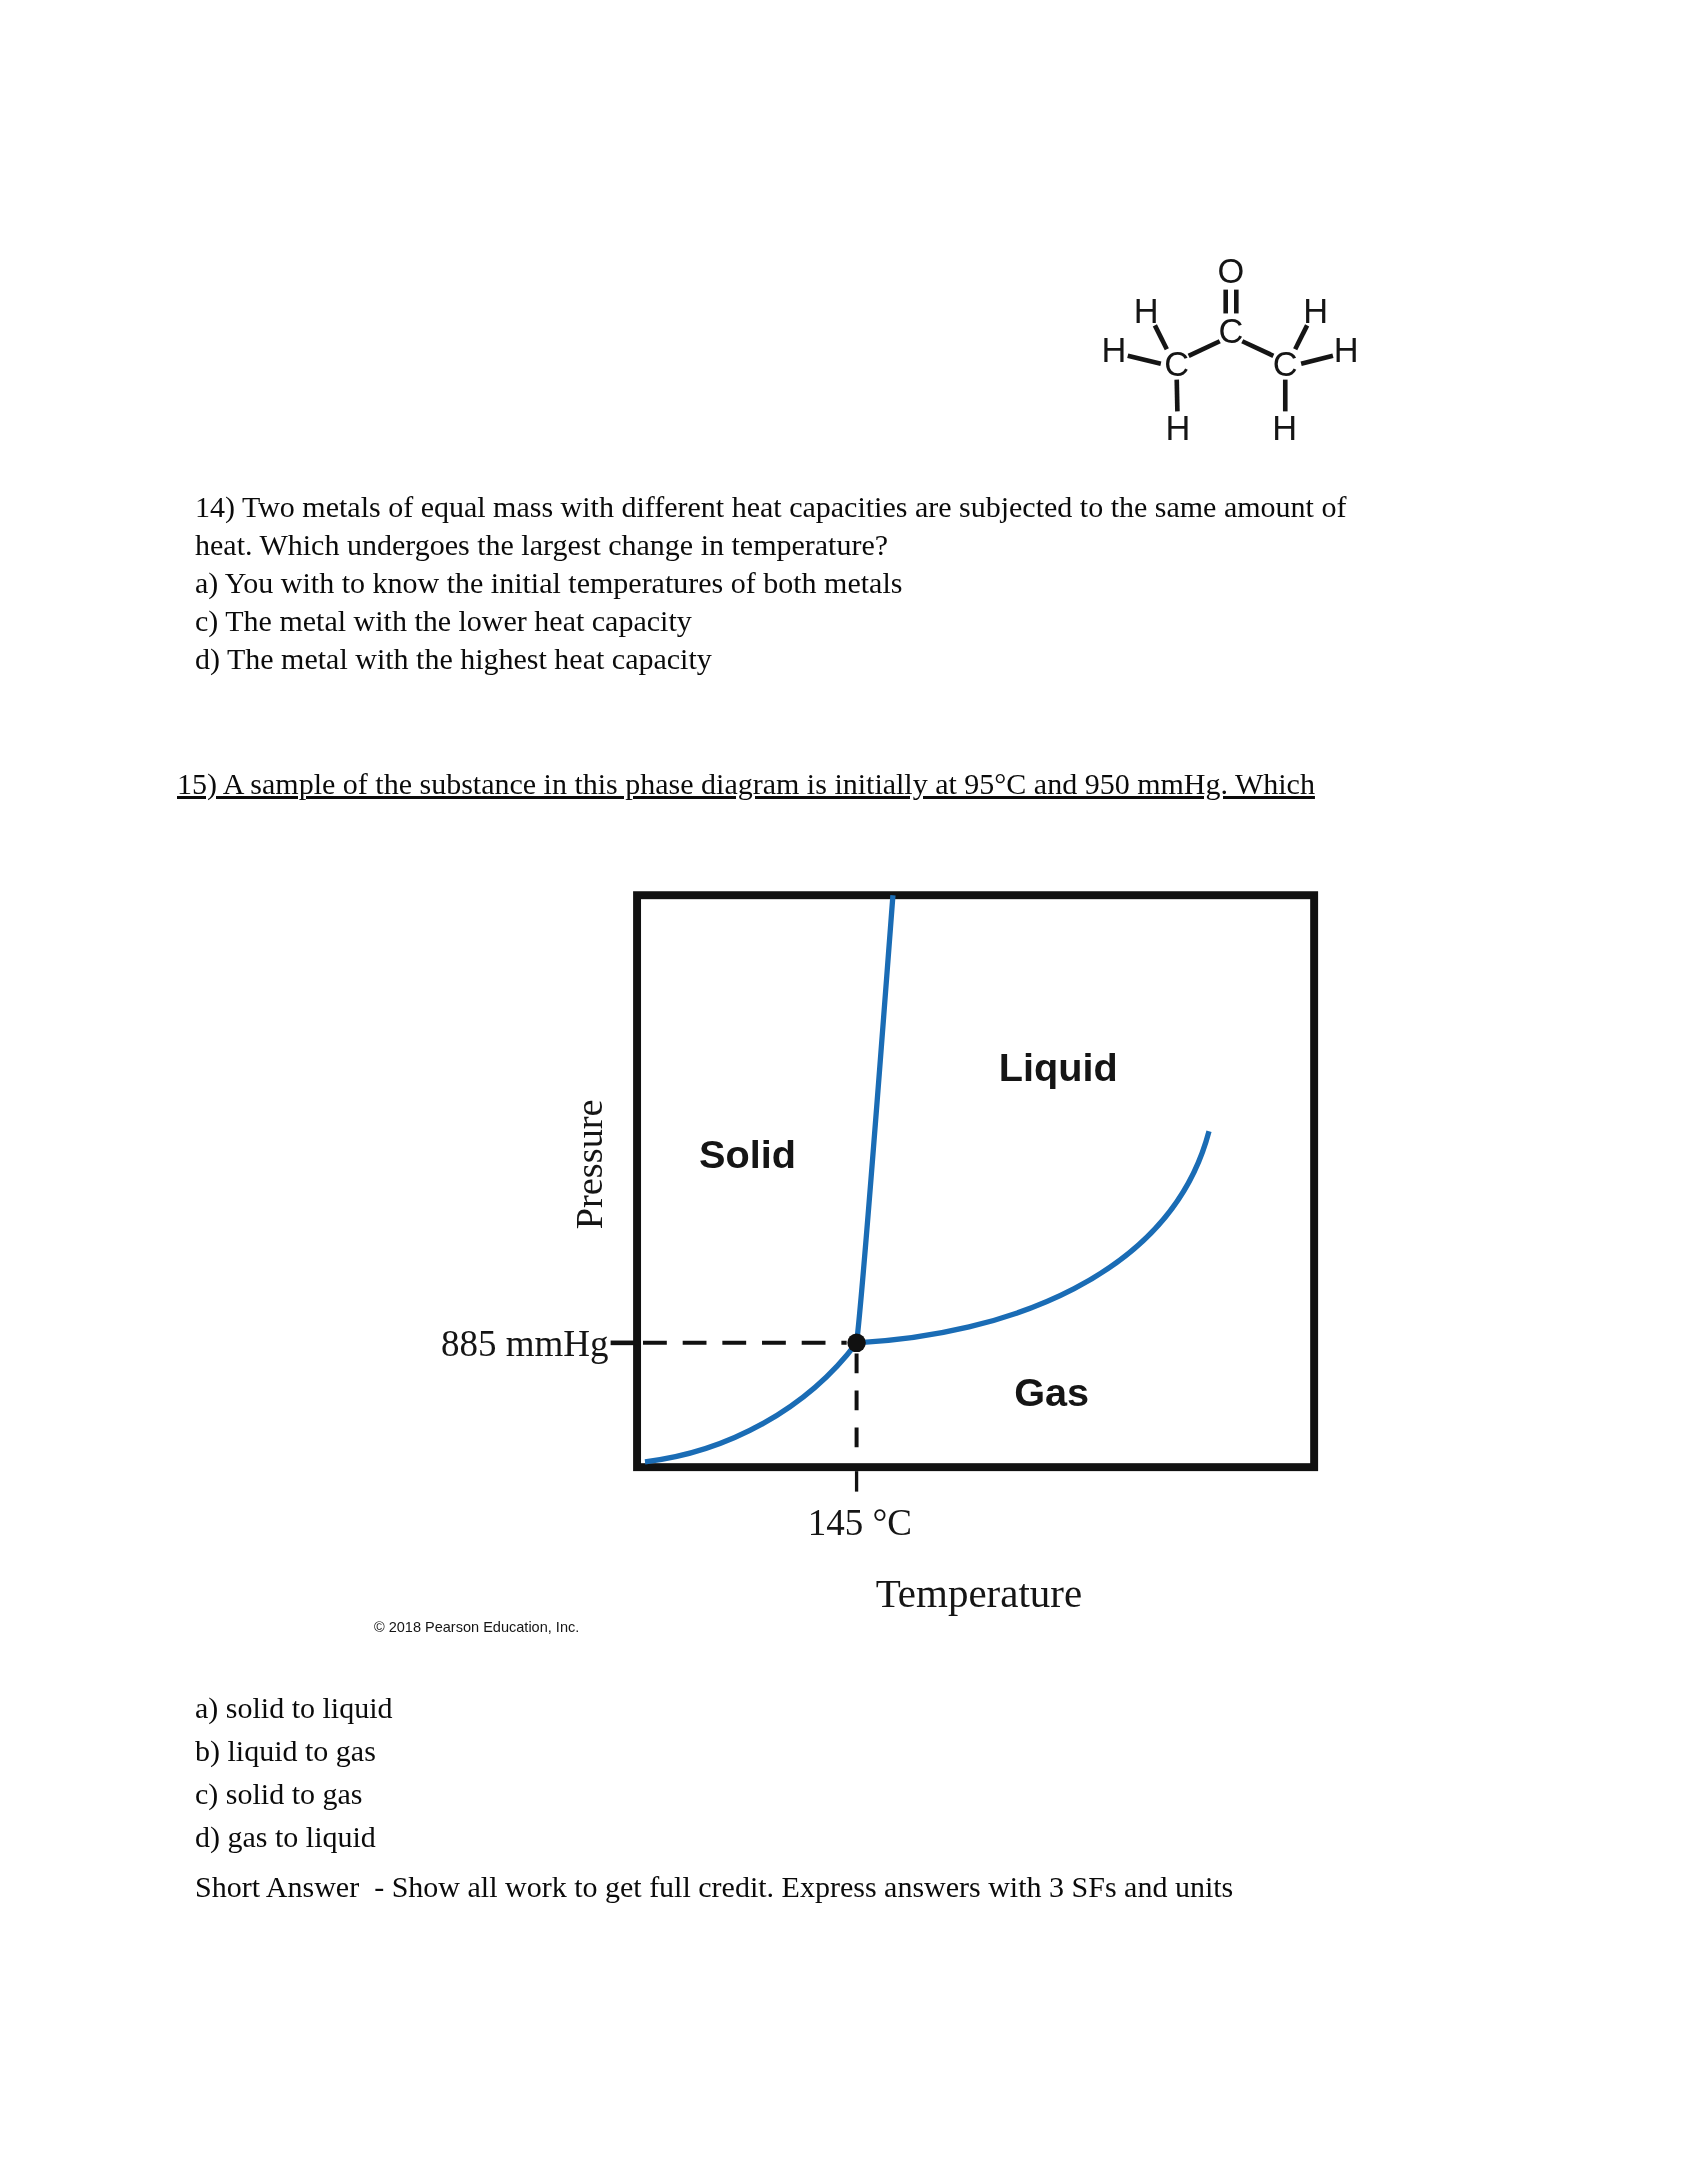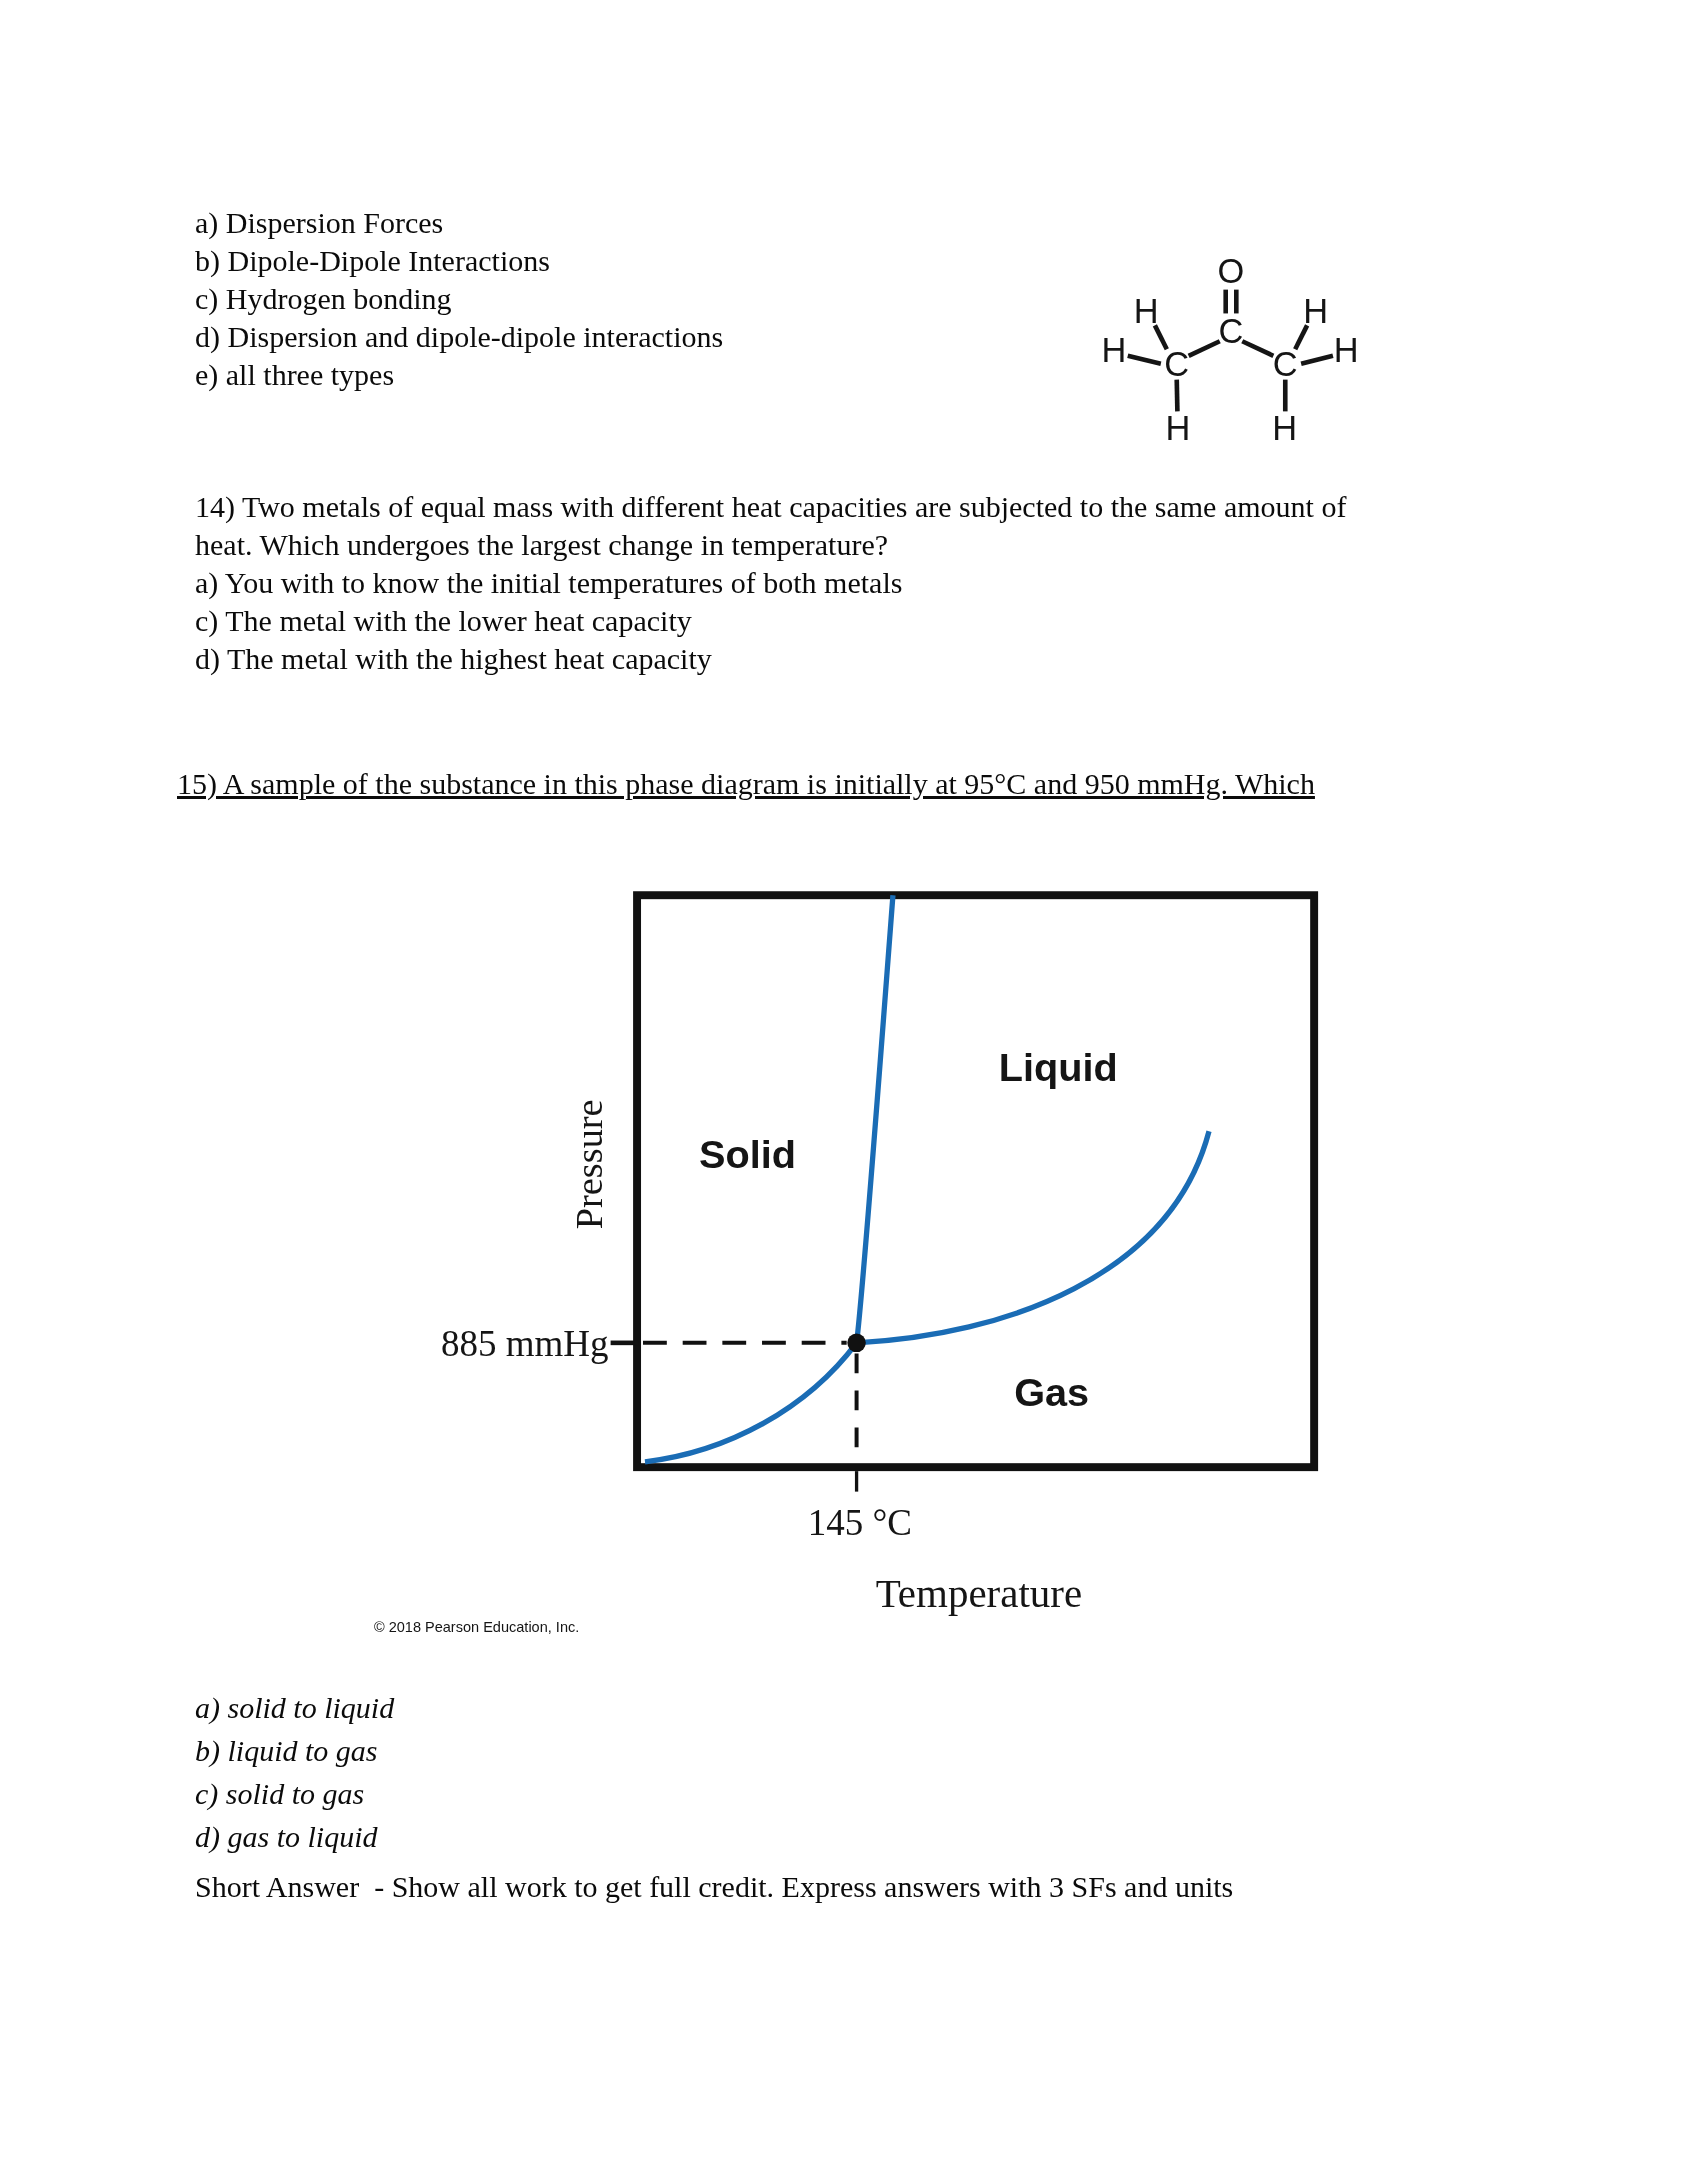--- a/index.html
+++ b/index.html
@@ -13,27 +13,20 @@
   svg text{fill:#151515;}
   .seriflab{font-family:"Liberation Serif", serif;}
   .sanslab{font-family:"Liberation Sans", sans-serif;font-weight:bold;}
   .atom{font-family:"Liberation Sans", sans-serif;font-size:52px;fill:#151515;}
 </style>
 </head>
 <body>
 
 <div class="page">
 
-  <div class="tblock lh58" style="left:195px;top:204px;">
-    <div class="line">a) Dispersion Forces</div>
-    <div class="line">b) Dipole-Dipole Interactions</div>
-    <div class="line">c) Hydrogen bonding</div>
-    <div class="line">d) Dispersion and dipole-dipole interactions</div>
-    <div class="line">e) all three types</div>
-  </div>
 
   <svg style="position:absolute;left:1092px;top:238px;" width="278" height="225" viewBox="0 0 420 340">
     <g stroke="#151515" stroke-width="7">
       <line x1="202" y1="78" x2="202" y2="114"></line>
       <line x1="218" y1="78" x2="218" y2="114"></line>
       <line x1="193" y1="156" x2="146" y2="178"></line>
       <line x1="227" y1="156" x2="274" y2="178"></line>
       <line x1="95" y1="132" x2="113" y2="168"></line>
       <line x1="325" y1="132" x2="307" y2="168"></line>
       <line x1="54" y1="178" x2="104" y2="190"></line>
@@ -89,21 +82,21 @@
     <text class="sanslab" x="590" y="436" font-size="60" text-anchor="middle">Solid</text>
     <text class="sanslab" x="1060" y="304" font-size="60" text-anchor="middle">Liquid</text>
     <text class="sanslab" x="1050" y="796" font-size="60" text-anchor="middle">Gas</text>
 
     <text class="seriflab" x="380" y="720" font-size="56" text-anchor="end">885 mmHg</text>
     <text class="seriflab" x="760" y="990" font-size="56" text-anchor="middle">145 °C</text>
 
     <text x="25" y="1137" font-size="22" font-family="Liberation Sans, sans-serif" fill="#444444">© 2018 Pearson Education, Inc.</text>
   </svg>
 
-  <div class="tblock lh65" style="left:195px;top:1686px;font-style:italic;">
+  <div class="tblock lh65" style="left:195px;top:1686px;">
     <div class="line">a) solid to liquid</div>
     <div class="line">b) liquid to gas</div>
     <div class="line">c) solid to gas</div>
     <div class="line">d) gas to liquid</div>
   </div>
 
   <div class="tblock lh58" style="left:195px;top:1868px;">
     <div class="line">Short Answer  - Show all work to get full credit. Express answers with 3 SFs and units</div>
   </div>
 

